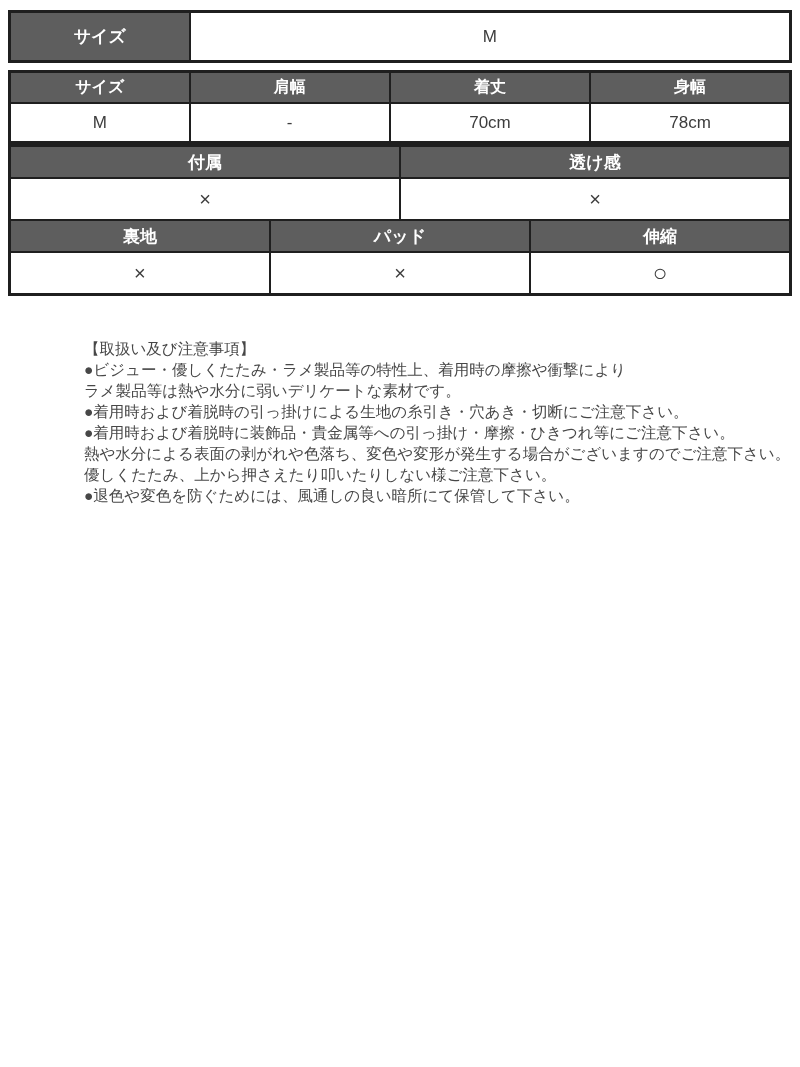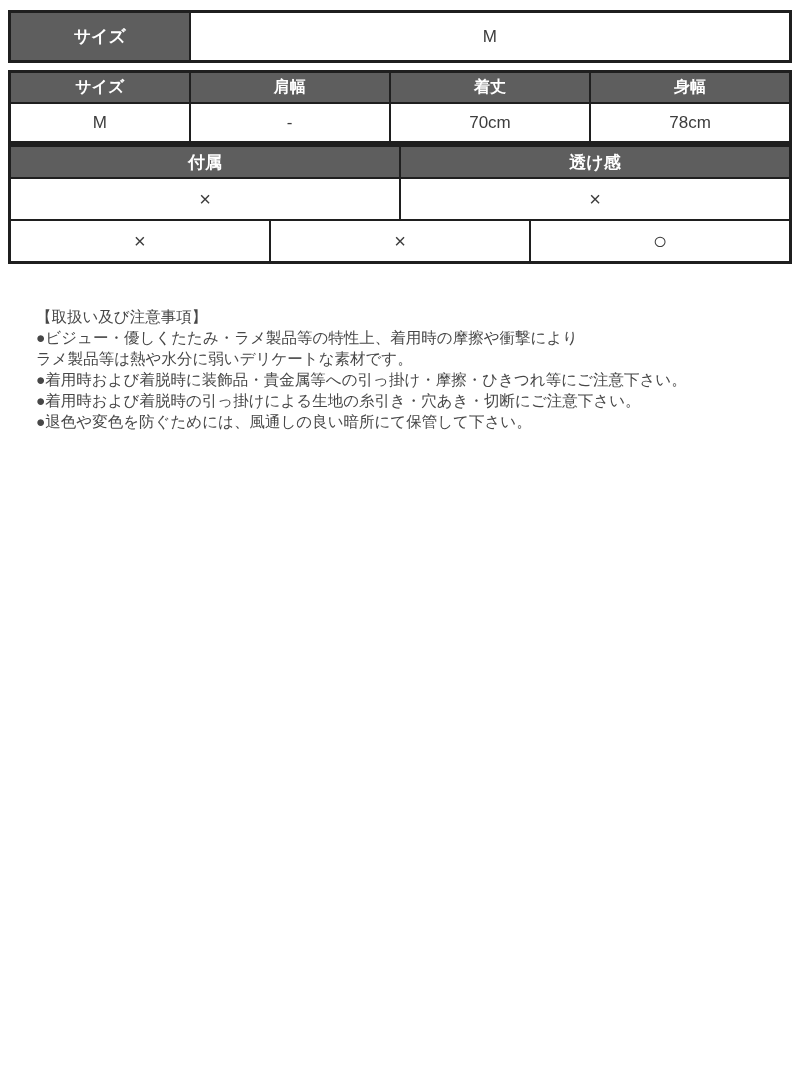--- a/index.html
+++ b/index.html
@@ -61,21 +61,21 @@
   .t3 td.hd { height: 30px; }
   .t3 td.val { height: 40px; font-size: 20px; }
   .t3 td.val.circle { font-size: 24px; }
   
   .notes {
     margin: 42px 36px 0 36px;
     font-size: 15.5px;
     line-height: 21px;
     color: #474747;
   }
-  .notes .line { white-space: nowrap; }
+  .notes .line { white-space: nowrap; margin-left: 48px; }
 </style>
 </head>
 <body>
 
 <div class="page">
 
   <table class="spec t1">
     <colgroup>
         <col class="c-label">
         <col>
@@ -123,29 +123,36 @@
     <tbody>
         <tr>
       <td class="hd" colspan="3">付属</td>
       <td class="hd" colspan="3">透け感</td>
     </tr>
     <tr>
       <td class="val" colspan="3">×</td>
       <td class="val" colspan="3">×</td>
     </tr>
     <tr>
+      <td class="hd" colspan="2">裏地</td>
+      <td class="hd" colspan="2">パッド</td>
+      <td class="hd" colspan="2">伸縮</td>
+    </tr>
+    <tr>
       <td class="val" colspan="2">×</td>
       <td class="val" colspan="2">×</td>
       <td class="val circle" colspan="2">○</td>
     </tr>
   </tbody>
     </table>
 
   <div class="notes">
     <div class="line">【取扱い及び注意事項】</div>
     <div class="line">●ビジュー・優しくたたみ・ラメ製品等の特性上、着用時の摩擦や衝撃により</div>
     <div class="line">ラメ製品等は熱や水分に弱いデリケートな素材です。</div>
+    <div class="line">●着用時および着脱時の引っ掛けによる生地の糸引き・穴あき・切断にご注意下さい。</div>
     <div class="line">●着用時および着脱時に装飾品・貴金属等への引っ掛け・摩擦・ひきつれ等にご注意下さい。</div>
-    <div class="line">●着用時および着脱時の引っ掛けによる生地の糸引き・穴あき・切断にご注意下さい。</div>
+    <div class="line">熱や水分による表面の剥がれや色落ち、変色や変形が発生する場合がございますのでご注意下さい。</div>
+    <div class="line">優しくたたみ、上から押さえたり叩いたりしない様ご注意下さい。</div>
     <div class="line">●退色や変色を防ぐためには、風通しの良い暗所にて保管して下さい。</div>
   </div>
 
 </div>
 
 </body></html>

